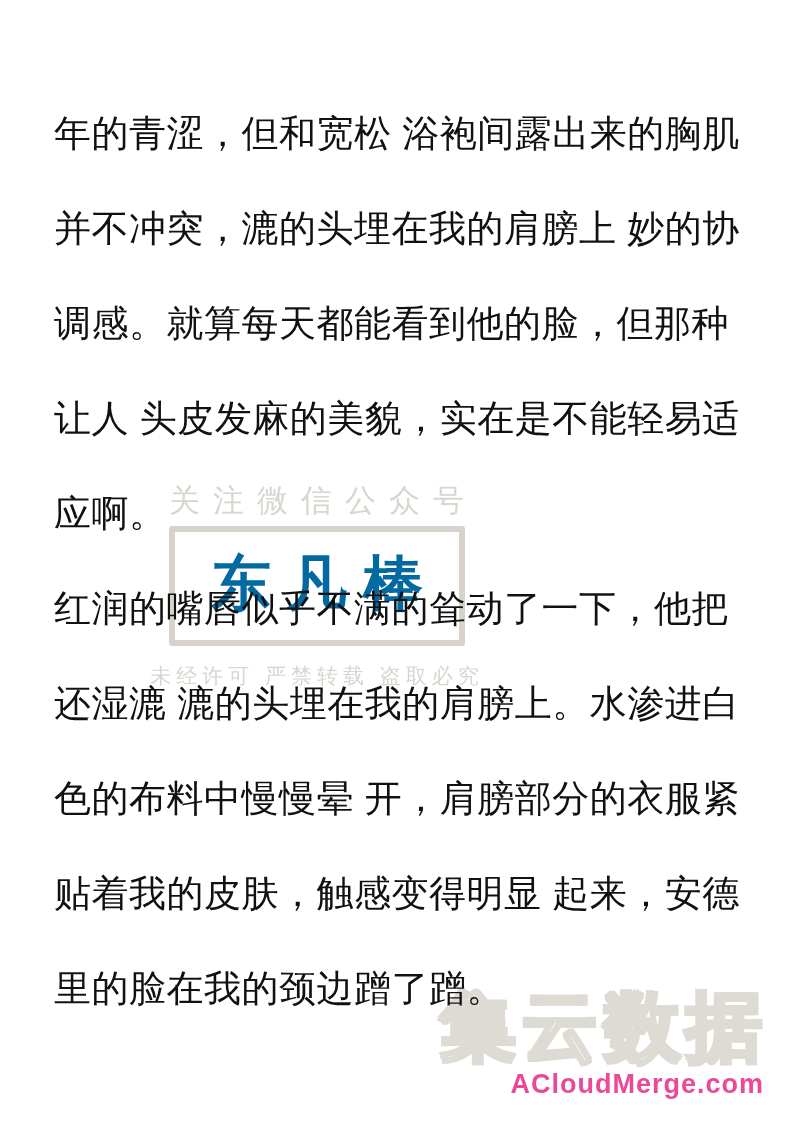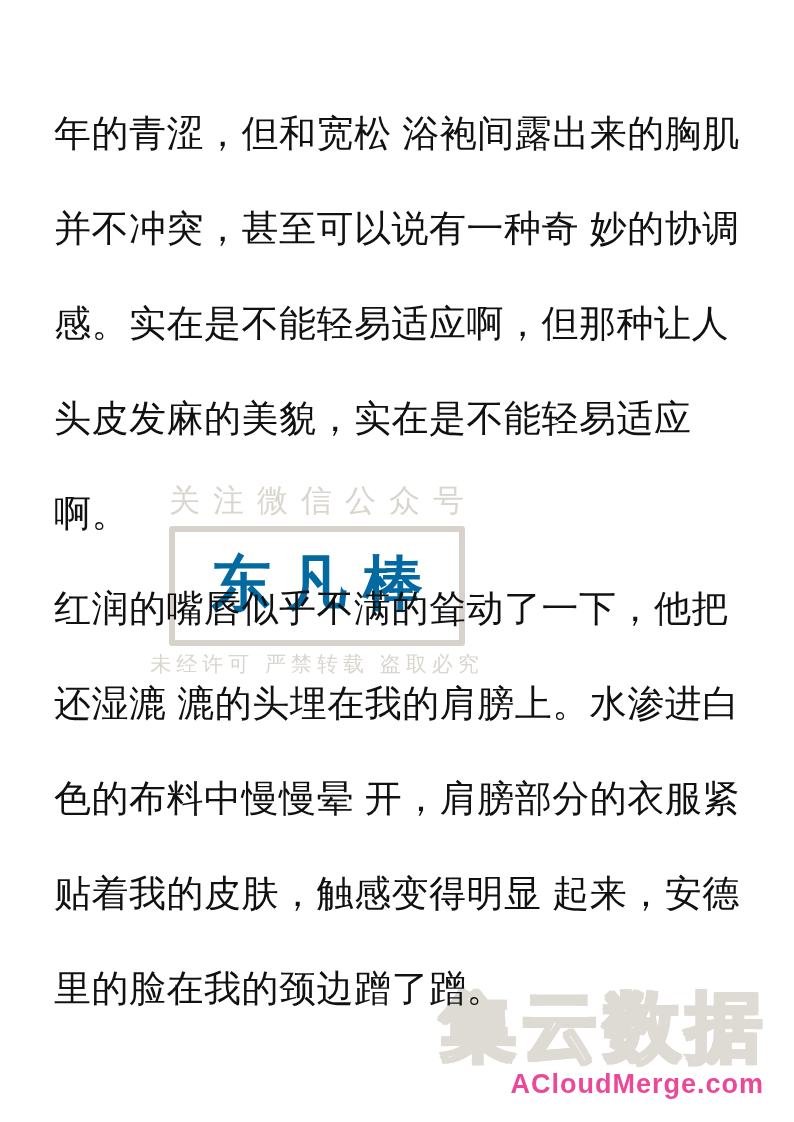--- a/index.html
+++ b/index.html
@@ -70,21 +70,21 @@
   }
   .wm-seal-main {
     font-size: 60px;
     font-weight: bold;
     letter-spacing: 16px;
     color: #0369a1;
     line-height: 100px;
     padding-left: 16px;
   }
   .wm-seal-bottom {
-    margin-top: 4px;
+    margin-top: 16px;
     font-size: 21px;
     letter-spacing: 5px;
     color: #d9d5cf;
     line-height: 28px;
   }
 
   
   .wm-brand {
     position: absolute;
     right: 26px;
@@ -124,21 +124,21 @@
 
   <div class="wm-seal">
     <div class="wm-seal-top">关注微信公众号</div>
     <div class="wm-seal-box">
       <div class="wm-seal-main">东凡棒</div>
     </div>
     <div class="wm-seal-bottom">未经许可 严禁转载 盗取必究</div>
   </div>
 
   <div class="text-block">
-    <p class="para">年的青涩，但和宽松 浴袍间露出来的胸肌并不冲突，甚至可以说有一种奇 妙的协调感。实在是不能轻易适应啊，但那种让人 头皮发麻的美貌，实在是不能轻易适应啊。</p>
+    <p class="para">年的青涩，但和宽松 浴袍间露出来的胸肌并不冲突，漉的头埋在我的肩膀上 妙的协调感。就算每天都能看到他的脸，但那种让人 头皮发麻的美貌，实在是不能轻易适应啊。</p>
     <p class="para">红润的嘴唇似乎不满的耸动了一下，他把还湿漉 漉的头埋在我的肩膀上。水渗进白色的布料中慢慢晕 开，肩膀部分的衣服紧贴着我的皮肤，触感变得明显 起来，安德里的脸在我的颈边蹭了蹭。</p>
   </div>
 
   <div class="wm-brand">
     <div class="wm-brand-cn">集云数据</div>
     <div class="wm-brand-en">ACloudMerge.com</div>
   </div>
 
 </div>
 

